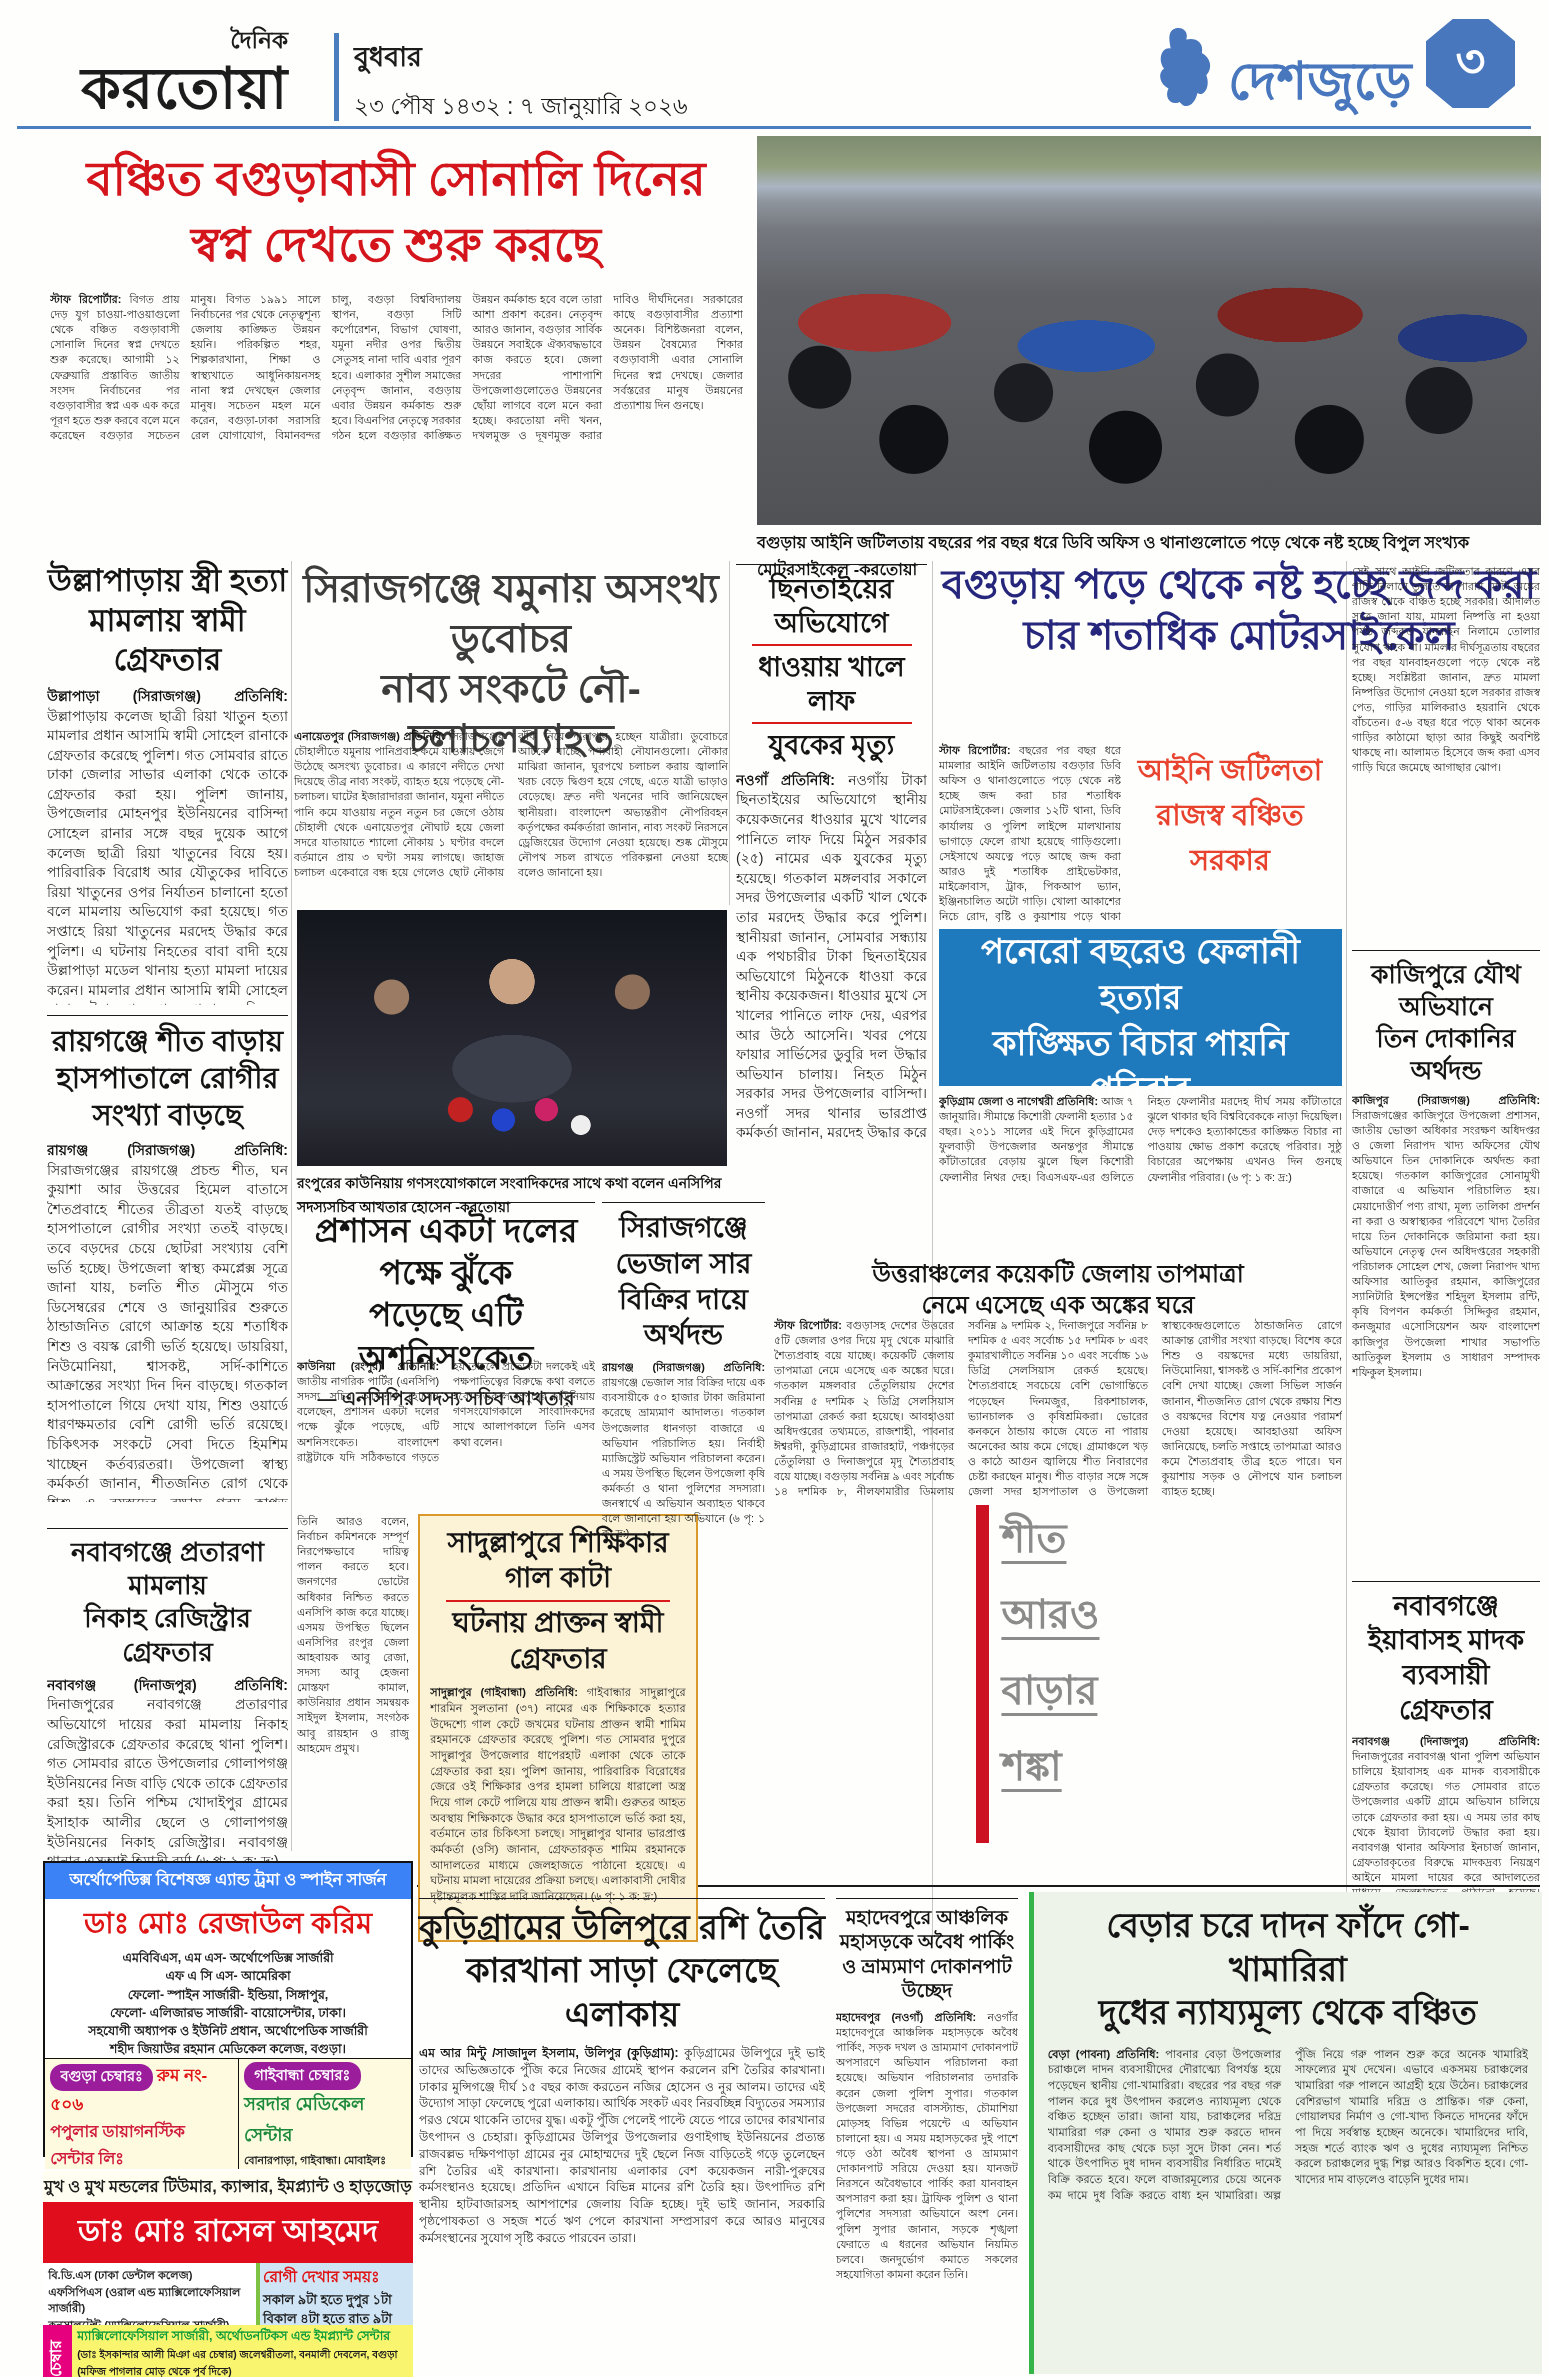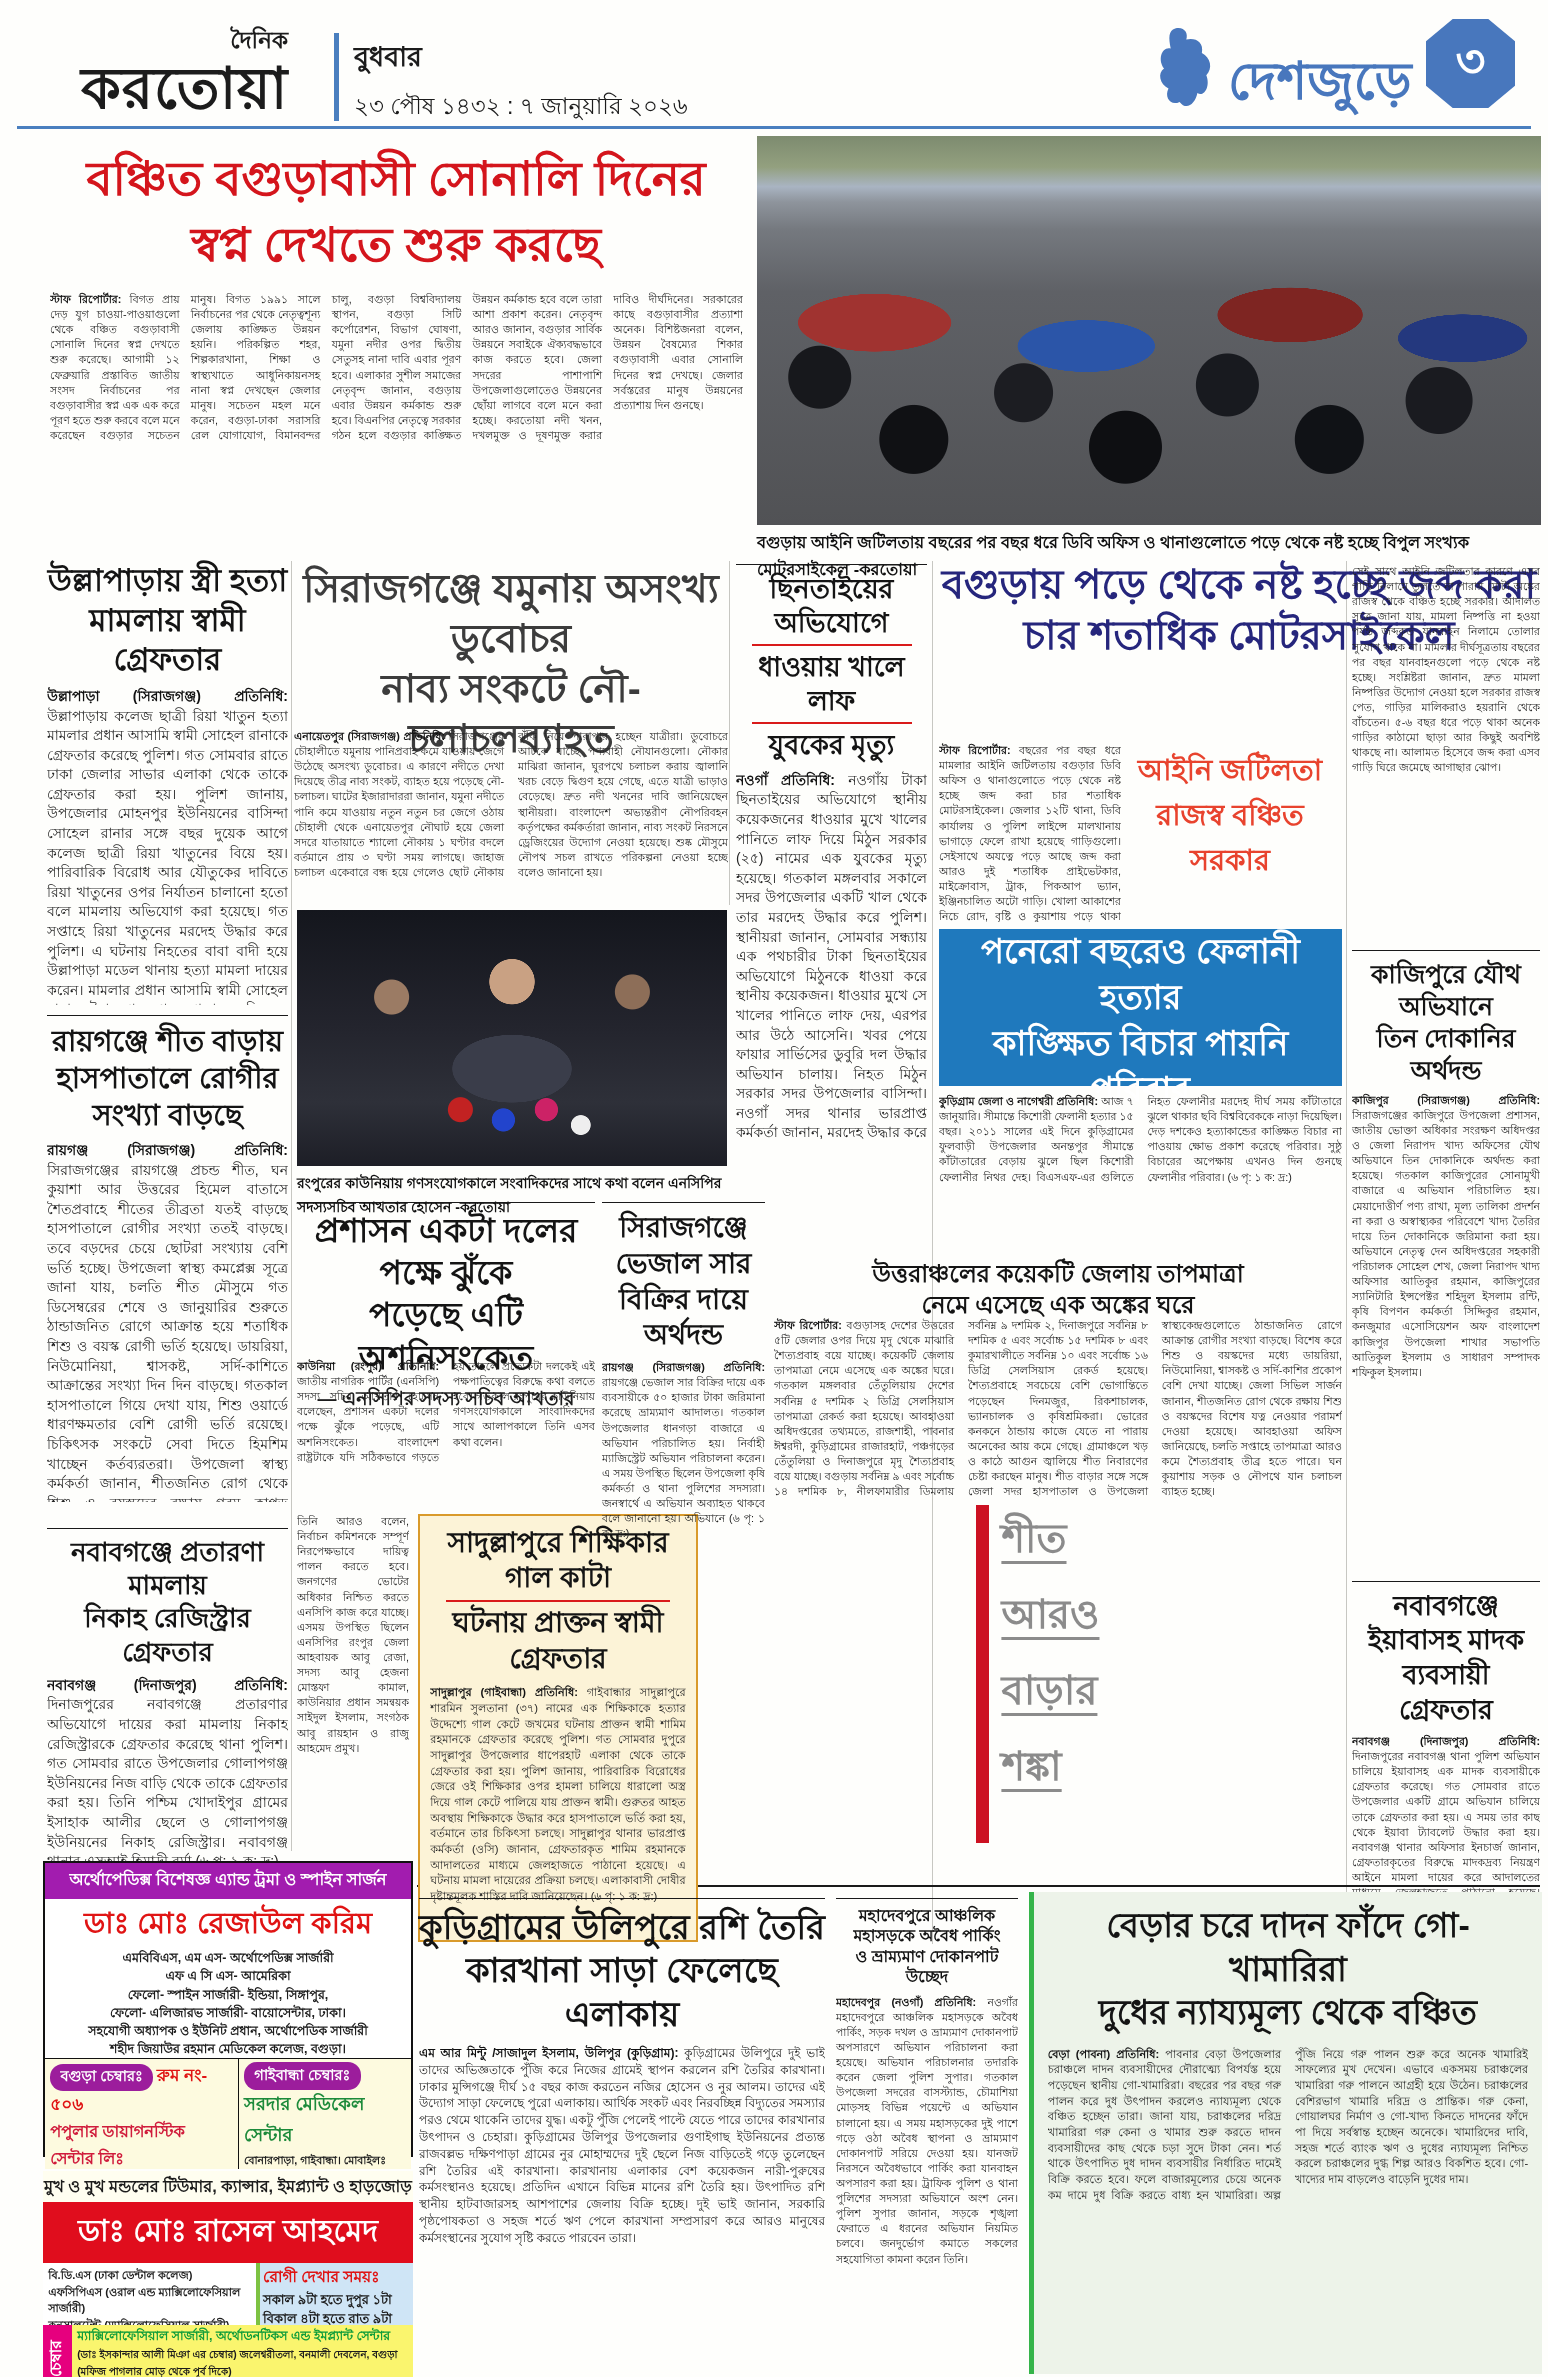--- a/index.html
+++ b/index.html
@@ -218,41 +218,41 @@
   <div class="abs rule-top" style="left:419px;top:1898px;width:406px;">
     <div class="hl pre" style="font-size:34px;">কুড়িগ্রামের উলিপুরে রশি তৈরি
 কারখানা সাড়া ফেলেছে এলাকায়</div>
     <div class="bodytext" style="height:370px;margin-top:8.6px;font-size:12px;">
       <span class="byline">এম আর মিন্টু /সাজাদুল ইসলাম, উলিপুর (কুড়িগ্রাম):</span>
       <span>কুড়িগ্রামের উলিপুরে দুই ভাই তাদের অভিজ্ঞতাকে পুঁজি করে নিজের গ্রামেই স্থাপন করলেন রশি তৈরির কারখানা। ঢাকার মুন্সিগঞ্জে দীর্ঘ ১৫ বছর কাজ করতেন নজির হোসেন ও নুর আলম। তাদের এই উদ্যোগ সাড়া ফেলেছে পুরো এলাকায়। আর্থিক সংকট এবং নিরবচ্ছিন্ন বিদ্যুতের সমস্যার পরও থেমে থাকেনি তাদের যুদ্ধ। একটু পুঁজি পেলেই পাল্টে যেতে পারে তাদের কারখানার উৎপাদন ও চেহারা। কুড়িগ্রামের উলিপুর উপজেলার গুণাইগাছ ইউনিয়নের প্রত্যন্ত রাজবল্লভ দক্ষিণপাড়া গ্রামের নুর মোহাম্মদের দুই ছেলে নিজ বাড়িতেই গড়ে তুলেছেন রশি তৈরির এই কারখানা। কারখানায় এলাকার বেশ কয়েকজন নারী-পুরুষের কর্মসংস্থানও হয়েছে। প্রতিদিন এখানে বিভিন্ন মানের রশি তৈরি হয়। উৎপাদিত রশি স্থানীয় হাটবাজারসহ আশপাশের জেলায় বিক্রি হচ্ছে। দুই ভাই জানান, সরকারি পৃষ্ঠপোষকতা ও সহজ শর্তে ঋণ পেলে কারখানা সম্প্রসারণ করে আরও মানুষের কর্মসংস্থানের সুযোগ সৃষ্টি করতে পারবেন তারা।</span>
     </div>
   </div>
 
   <div class="abs rule-top" style="left:836px;top:1898px;width:182px;">
-    <div class="hl pre" style="font-size:16px;">মহাদেবপুরে আঞ্চলিক
+    <div class="hl pre" style="font-size:19px;">মহাদেবপুরে আঞ্চলিক
 মহাসড়কে অবৈধ পার্কিং
 ও ভ্রাম্যমাণ দোকানপাট
 উচ্ছেদ</div>
     <div class="bodytext" style="height:327px;margin-top:6.9px;font-size:10.8px;">
       <span class="byline">মহাদেবপুর (নওগাঁ) প্রতিনিধি:</span>
       <span>নওগাঁর মহাদেবপুরে আঞ্চলিক মহাসড়কে অবৈধ পার্কিং, সড়ক দখল ও ভ্রাম্যমাণ দোকানপাট অপসারণে অভিযান পরিচালনা করা হয়েছে। অভিযান পরিচালনার তদারকি করেন জেলা পুলিশ সুপার। গতকাল উপজেলা সদরের বাসস্ট্যান্ড, চৌমাশিয়া মোড়সহ বিভিন্ন পয়েন্টে এ অভিযান চালানো হয়। এ সময় মহাসড়কের দুই পাশে গড়ে ওঠা অবৈধ স্থাপনা ও ভ্রাম্যমাণ দোকানপাট সরিয়ে দেওয়া হয়। যানজট নিরসনে অবৈধভাবে পার্কিং করা যানবাহন অপসারণ করা হয়। ট্রাফিক পুলিশ ও থানা পুলিশের সদস্যরা অভিযানে অংশ নেন। পুলিশ সুপার জানান, সড়কে শৃঙ্খলা ফেরাতে এ ধরনের অভিযান নিয়মিত চলবে। জনদুর্ভোগ কমাতে সকলের সহযোগিতা কামনা করেন তিনি।</span>
     </div>
   </div>
 
   <div class="abs" style="left:1029px;top:1892px;width:513px;height:482px;background:#edf3e9;border-left:5.2px solid #35b44a;padding:12px 13.8px;box-sizing:border-box;overflow:hidden;">
     <div class="hl pre" style="font-size:34px;">বেড়ার চরে দাদন ফাঁদে গো-খামারিরা
 দুধের ন্যায্যমূল্য থেকে বঞ্চিত</div>
     <div class="bodytext cols2" style="height:334px;margin-top:12px;font-size:11.2px;">
       <span class="byline">বেড়া (পাবনা) প্রতিনিধি:</span>
       <span>পাবনার বেড়া উপজেলার চরাঞ্চলে দাদন ব্যবসায়ীদের দৌরাত্ম্যে বিপর্যস্ত হয়ে পড়েছেন স্থানীয় গো-খামারিরা। বছরের পর বছর গরু পালন করে দুধ উৎপাদন করলেও ন্যায্যমূল্য থেকে বঞ্চিত হচ্ছেন তারা। জানা যায়, চরাঞ্চলের দরিদ্র খামারিরা গরু কেনা ও খামার শুরু করতে দাদন ব্যবসায়ীদের কাছ থেকে চড়া সুদে টাকা নেন। শর্ত থাকে উৎপাদিত দুধ দাদন ব্যবসায়ীর নির্ধারিত দামেই বিক্রি করতে হবে। ফলে বাজারমূল্যের চেয়ে অনেক কম দামে দুধ বিক্রি করতে বাধ্য হন খামারিরা। অল্প পুঁজি নিয়ে গরু পালন শুরু করে অনেক খামারিই সাফল্যের মুখ দেখেন। এভাবে একসময় চরাঞ্চলের খামারিরা গরু পালনে আগ্রহী হয়ে উঠেন। চরাঞ্চলের বেশিরভাগ খামারি দরিদ্র ও প্রান্তিক। গরু কেনা, গোয়ালঘর নির্মাণ ও গো-খাদ্য কিনতে দাদনের ফাঁদে পা দিয়ে সর্বস্বান্ত হচ্ছেন অনেকে। খামারিদের দাবি, সহজ শর্তে ব্যাংক ঋণ ও দুধের ন্যায্যমূল্য নিশ্চিত করলে চরাঞ্চলের দুগ্ধ শিল্প আরও বিকশিত হবে। গো-খাদ্যের দাম বাড়লেও বাড়েনি দুধের দাম।</span>
     </div>
   </div>
 
   <div class="abs" style="left:43px;top:1861px;width:370px;height:296px;border:2.6px solid #111;box-sizing:border-box;background:#fff;">
-    <div style="background:#a21caf;color:#fff;text-align:center;font-size:16.3px;font-weight:bold;padding:4.3px 0;">অর্থোপেডিক্স বিশেষজ্ঞ এ্যান্ড ট্রমা ও স্পাইন সার্জন</div>
+    <div style="background:#3b82f6;color:#fff;text-align:center;font-size:16.3px;font-weight:bold;padding:4.3px 0;">অর্থোপেডিক্স বিশেষজ্ঞ এ্যান্ড ট্রমা ও স্পাইন সার্জন</div>
     <div style="color:#e01414;text-align:center;font-size:29px;font-weight:900;margin-top:1.7px;">ডাঃ মোঃ রেজাউল করিম</div>
     <div class="pre" style="text-align:center;font-size:12.5px;font-weight:bold;line-height:1.45;">এমবিবিএস, এম এস- অর্থোপেডিক্স সার্জারী
 এফ এ সি এস- আমেরিকা
 ফেলো- স্পাইন সার্জারী- ইন্ডিয়া, সিঙ্গাপুর,
 ফেলো- এলিজারভ সার্জারী- বায়োসেন্টার, ঢাকা।
 সহযোগী অধ্যাপক ও ইউনিট প্রধান, অর্থোপেডিক সার্জারী
 শহীদ জিয়াউর রহমান মেডিকেল কলেজ, বগুড়া।</div>
     <div style="display:flex;border-top:1.7px solid #111;background:#fdfadf;height:110px;">
       <div style="width:53%;padding:3.4px 5.2px;border-right:1.7px solid #111;overflow:hidden;">
         <span class="pill">বগুড়া চেম্বারঃ</span>

